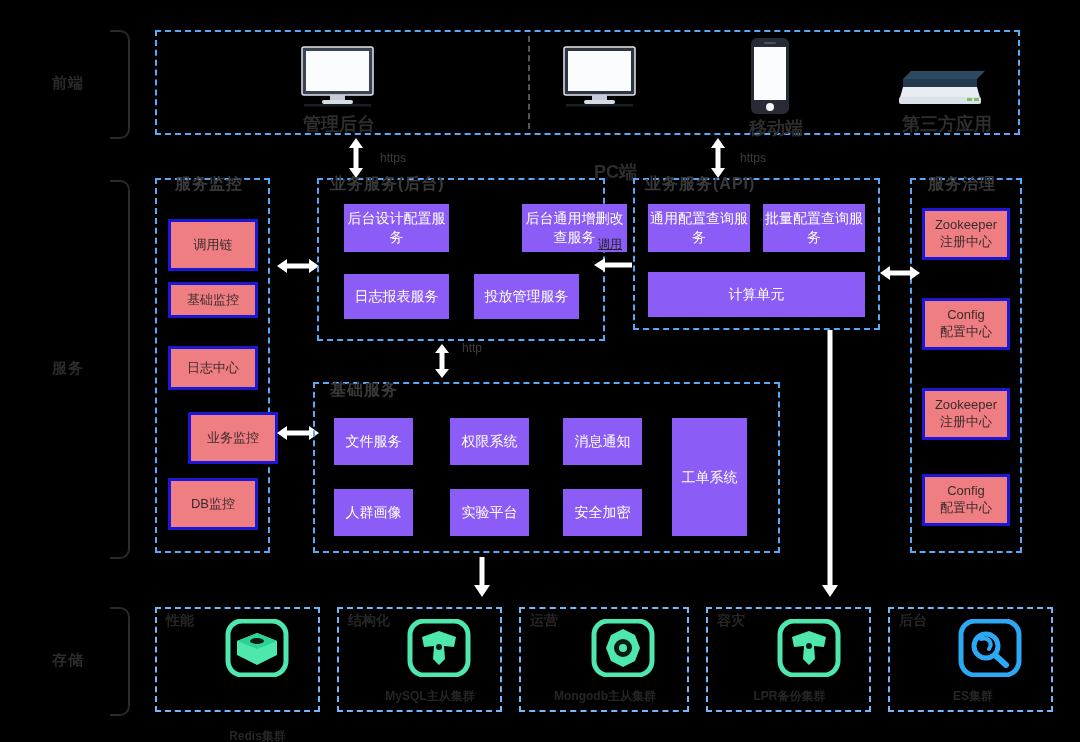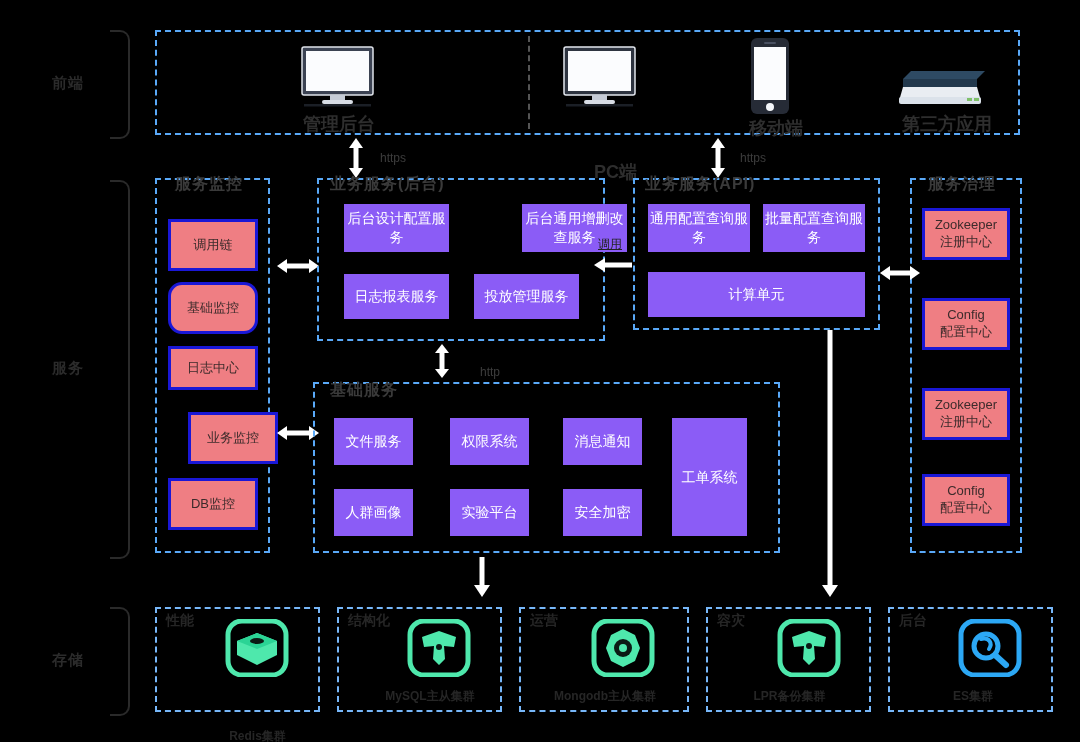--- a/index.html
+++ b/index.html
@@ -116,21 +116,21 @@
   <line x1="10" y1="8" x2="10" y2="32" stroke="#fff" stroke-width="5"></line>
   <polygon points="10,0 3,10 17,10" fill="#fff"></polygon>
   <polygon points="10,40 3,30 17,30" fill="#fff"></polygon>
 </svg>
 <div class="link-text" style="left:740px;top:151px;">https</div>
 
 <div class="abs dashed" style="left:155px;top:178px;width:115px;height:375px;"></div>
 <div class="grp-title" style="left:175px;top:174px;">服务监控</div>
 
 <div class="chip-r" style="left:168px;top:219px;width:90px;height:52px;">调用链</div>
-<div class="chip-r" style="left:168px;top:282px;width:90px;height:52px;border-radius:14px;">基础监控</div>
+<div class="chip-r" style="left:168px;top:282px;width:90px;height:36px;">基础监控</div>
 <div class="chip-r" style="left:168px;top:346px;width:90px;height:44px;">日志中心</div>
 <div class="chip-r" style="left:168px;top:412px;width:90px;height:52px;margin-left:20px;">业务监控</div>
 <div class="chip-r" style="left:168px;top:478px;width:90px;height:52px;">DB监控</div>
 
 <svg class="arrow" style="left:277px;top:256px;" width="42" height="20">
   <line x1="8" y1="10" x2="34" y2="10" stroke="#fff" stroke-width="5"></line>
   <polygon points="0,10 10,3 10,17" fill="#fff"></polygon>
   <polygon points="42,10 32,3 32,17" fill="#fff"></polygon>
 </svg>
 <svg class="arrow" style="left:277px;top:423px;" width="42" height="20">
@@ -184,21 +184,21 @@
   <line x1="8" y1="10" x2="32" y2="10" stroke="#fff" stroke-width="5"></line>
   <polygon points="0,10 10,3 10,17" fill="#fff"></polygon>
   <polygon points="40,10 30,3 30,17" fill="#fff"></polygon>
 </svg>
 
 <svg class="arrow" style="left:432px;top:344px;" width="20" height="34">
   <line x1="10" y1="7" x2="10" y2="27" stroke="#fff" stroke-width="5"></line>
   <polygon points="10,0 3,9 17,9" fill="#fff"></polygon>
   <polygon points="10,34 3,25 17,25" fill="#fff"></polygon>
 </svg>
-<div class="link-text" style="left:462px;top:365px;margin-left:18px;">http</div>
+<div class="link-text" style="left:462px;top:341px;">http</div>
 
 <div class="abs dashed" style="left:313px;top:382px;width:467px;height:171px;"></div>
 <div class="grp-title" style="left:330px;top:380px;">基础服务</div>
 
 <div class="chip" style="left:334px;top:418px;width:79px;height:47px;">文件服务</div>
 <div class="chip" style="left:450px;top:418px;width:79px;height:47px;">权限系统</div>
 <div class="chip" style="left:563px;top:418px;width:79px;height:47px;">消息通知</div>
 <div class="chip" style="left:672px;top:418px;width:75px;height:118px;">工单系统</div>
 <div class="chip" style="left:334px;top:489px;width:79px;height:47px;">人群画像</div>
 <div class="chip" style="left:450px;top:489px;width:79px;height:47px;">实验平台</div>

